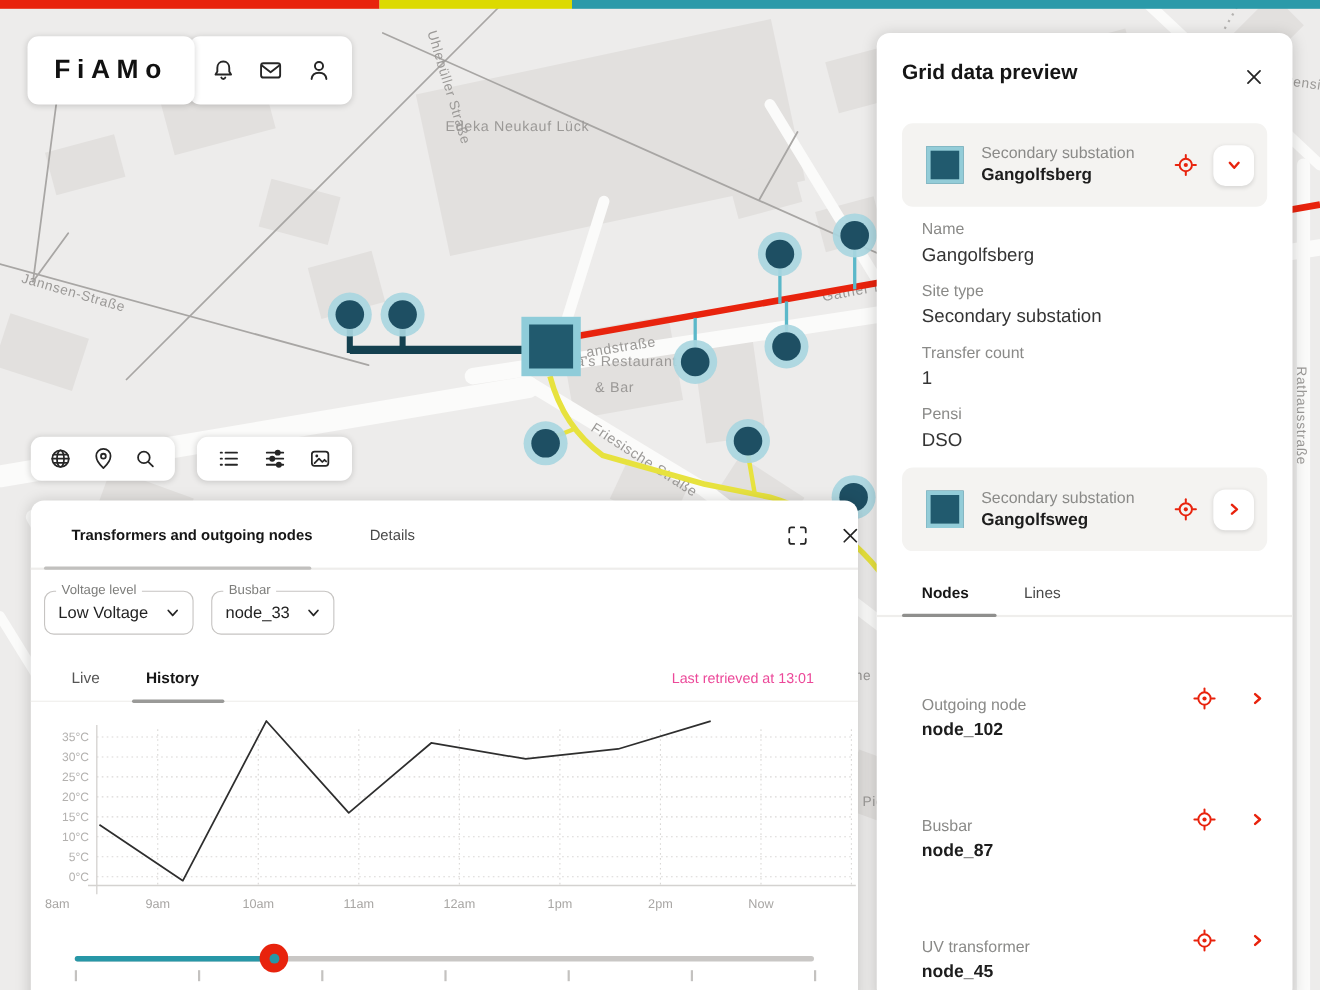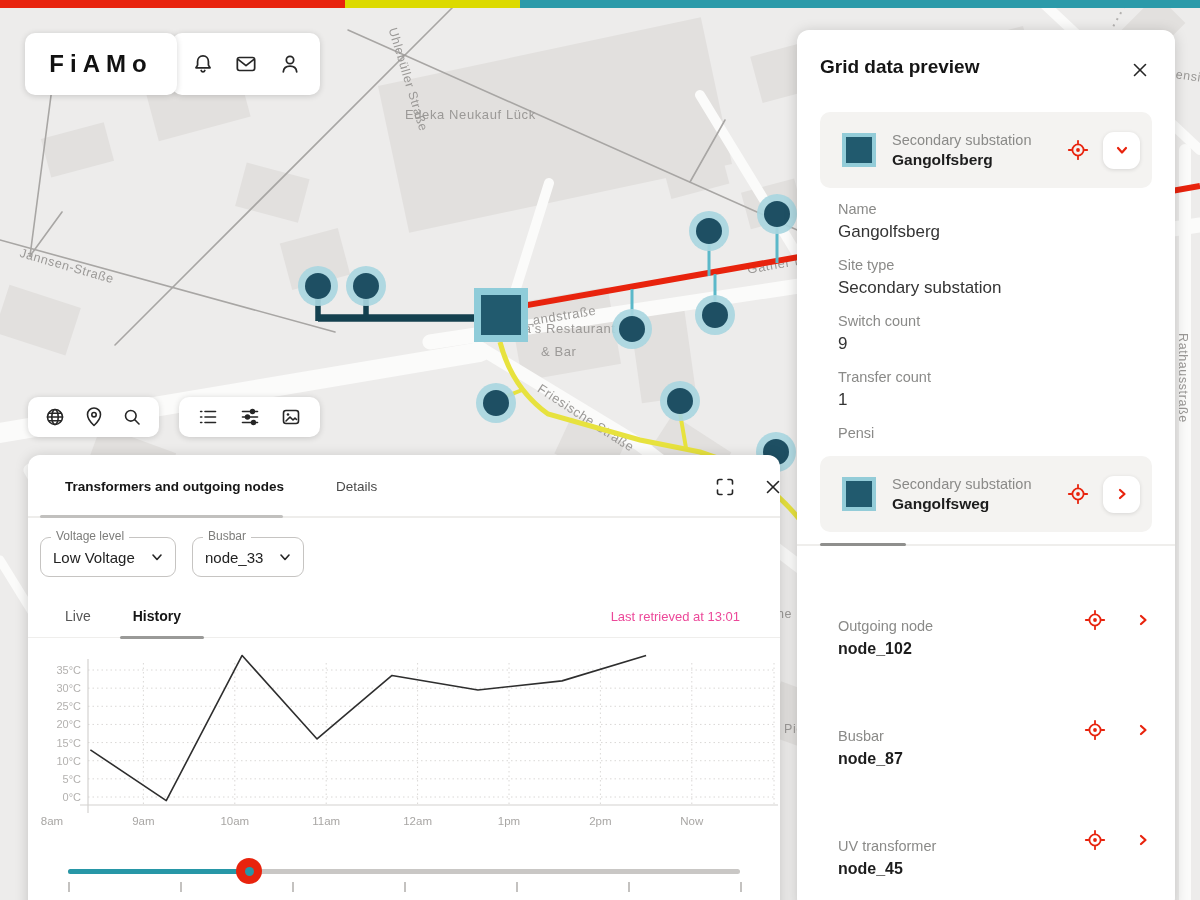--- a/index.html
+++ b/index.html
@@ -449,29 +449,26 @@
     <div class="fields">
       <div class="field">
         <span class="f-label">Name</span>
         <span class="f-value">Gangolfsberg</span>
       </div>
       <div class="field">
         <span class="f-label">Site type</span>
         <span class="f-value">Secondary substation</span>
       </div>
       <div class="field">
-        <span class="f-label">Switch count</span>
-        <span class="f-value">9</span>
-      </div>
-      <div class="field">
         <span class="f-label">Transfer count</span>
         <span class="f-value">1</span>
       </div>
       <div class="field">
         <span class="f-label">Pensi</span>
+        <span class="f-value">DSO</span>
       </div>
     </div>
 
     <div class="sub-card second">
       <span class="sq"></span>
       <span class="sub-texts">
         <span class="sub-type">Secondary substation</span>
         <span class="sub-name">Gangolfsweg</span>
       </span>
       <span class="ticon">
@@ -484,20 +481,24 @@
             <line x1="17.6" y1="11" x2="20.2" y2="11"></line>
           </svg>
       </span>
       <span class="chev-btn">
         <svg class="chev" viewBox="0 0 18 18" stroke="#e8230d" fill="none" stroke-width="2.2" stroke-linecap="round" stroke-linejoin="round">
             <polyline points="7,5 11.5,9 7,13"></polyline>
           </svg>
       </span>
     </div>
 
+    <div class="rp-tabs">
+      <span class="rp-tab active">Nodes</span>
+      <span class="rp-tab">Lines</span>
+    </div>
     <div class="rp-divider">
         <span class="rp-underline"></span>
       </div>
 
     <div class="node-list">
       <div class="node-item">
         <span class="n-texts">
           <span class="n-type">Outgoing node</span>
           <span class="n-name">node_102</span>
         </span>

